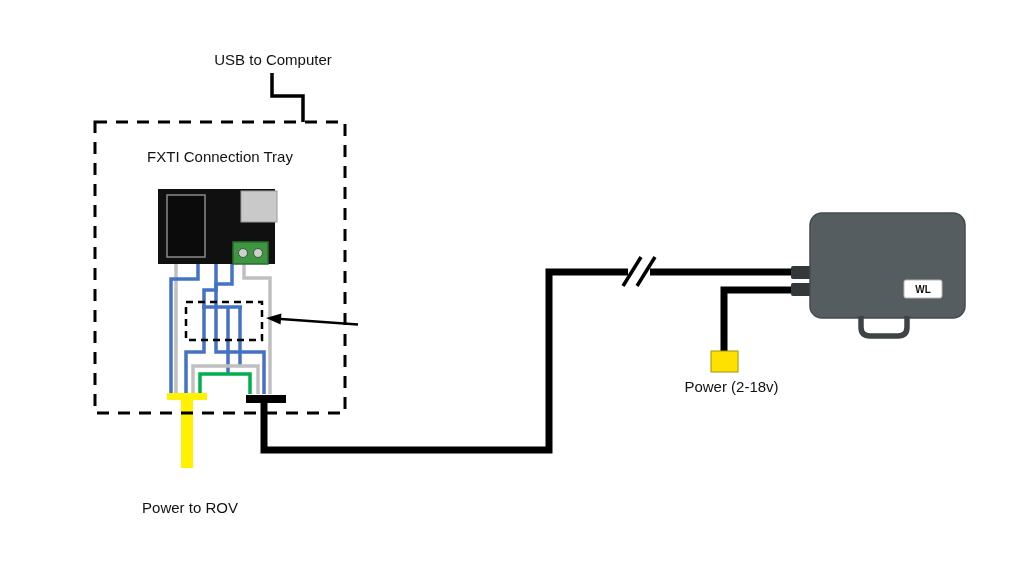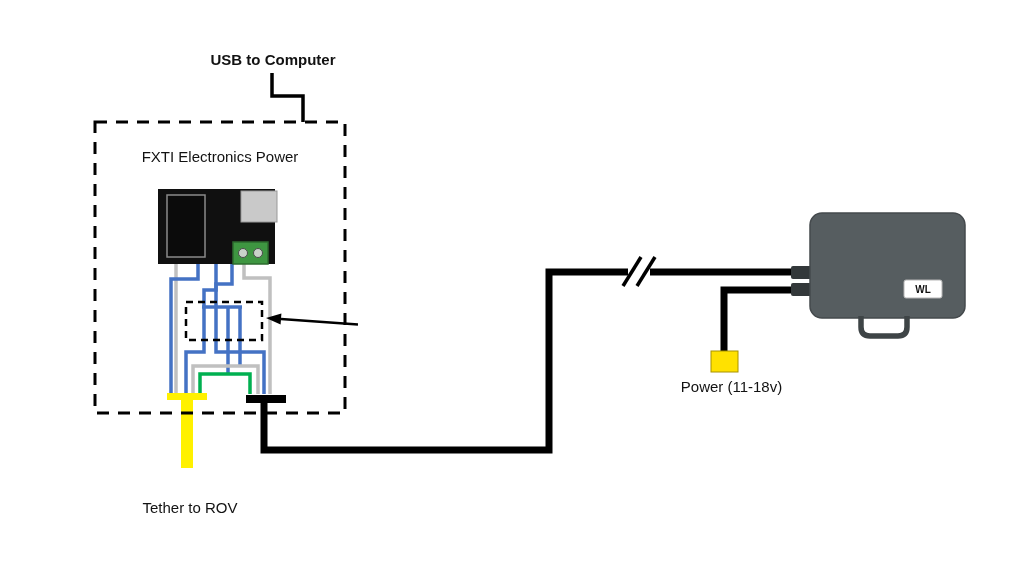--- a/index.html
+++ b/index.html
@@ -70,30 +70,30 @@
 
     <rect class="dashed-big" x="95" y="122" width="250" height="291"></rect>
     <rect class="dashed-small" x="186" y="302" width="76" height="38"></rect>
 
     <g>
       <line x1="358" y1="324.5" x2="281" y2="319" stroke="#000000" stroke-width="2.5"></line>
       <polygon points="266,318 280.6,324.5 281.4,313.5" fill="#000000"></polygon>
     </g>
   </svg>
 
-  <div class="lbl" style="left:198px;top:50px;width:150px;font-weight:bold;">
+  <div class="lbl" style="left:198px;top:50px;width:150px;">
     <span>USB to Computer</span>
   </div>
 
   <div class="lbl" style="left:95px;top:147px;width:250px;">
-    <span>FXTI Electronics Power</span>
+    <span>FXTI Connection Tray</span>
   </div>
 
 
   <div class="lbl" style="left:649px;top:377px;width:165px;">
-    <span>Power (11-18v)</span>
+    <span>Power (2-18v)</span>
   </div>
 
   <div class="lbl" style="left:115px;top:498px;width:150px;">
-    <span>Tether to ROV</span>
+    <span>Power to ROV</span>
   </div>
 
 </div>
 
 </body></html>

